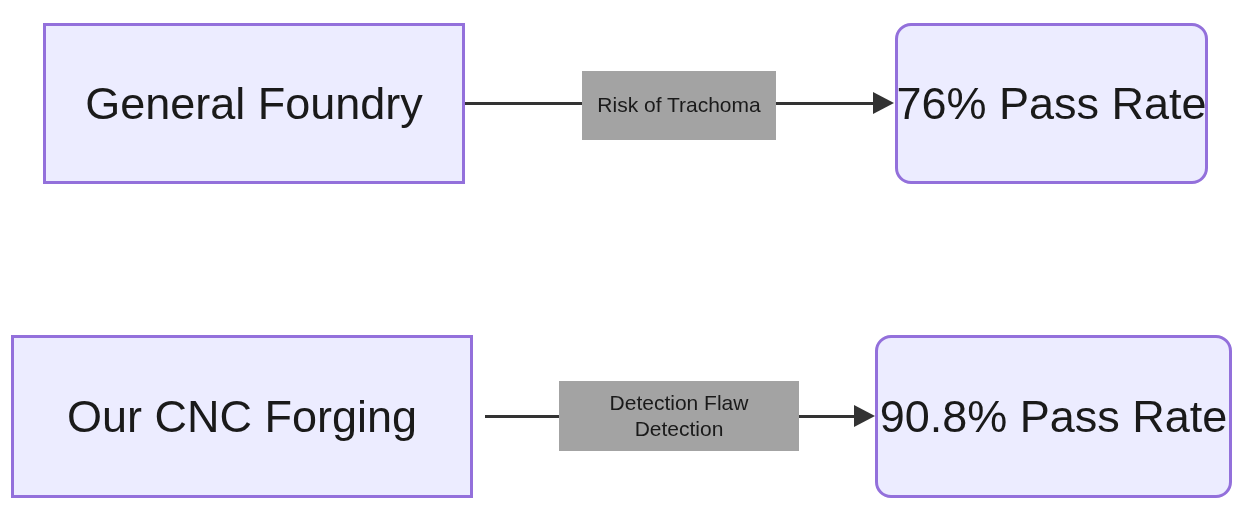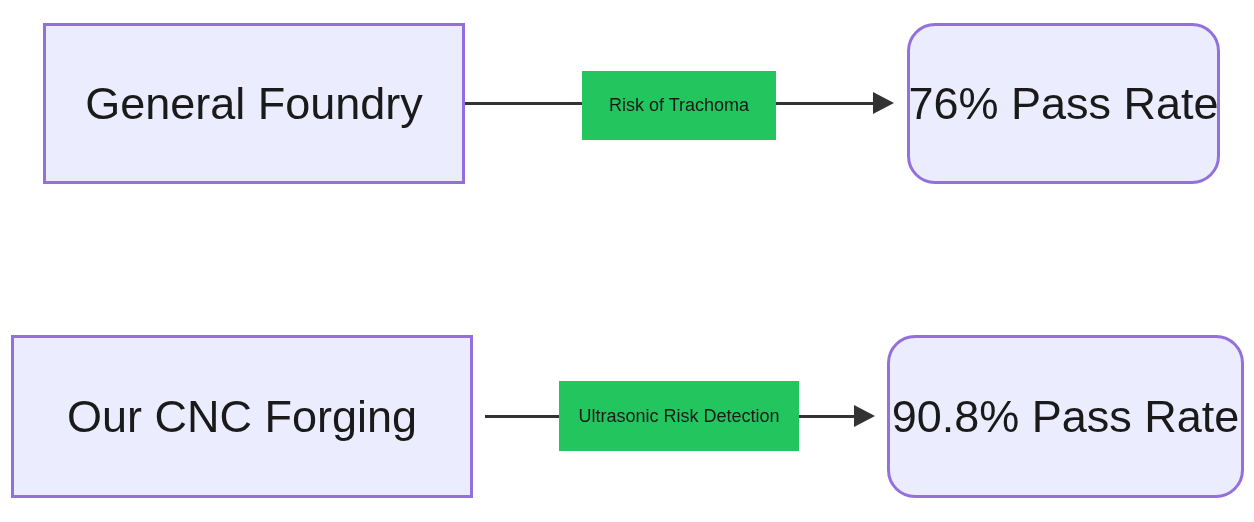--- a/index.html
+++ b/index.html
@@ -17,39 +17,39 @@
     border:3px solid #9370DB;
     color:#1a1a1a;
     font-size:45px;
     display:flex;
     align-items:center;
     justify-content:center;
     text-align:left;
     line-height:1.15;
     white-space:nowrap;
   }
-  .node.rounded{border-radius:28px;margin-left:12px;}
+  .node.rounded{border-radius:16px;}
   .edge-line{
     position:absolute;
     height:3px;
     background:#333333;
   }
   .edge-arrow{
     position:absolute;
     width:0;height:0;
     border-top:11px solid transparent;
     border-bottom:11px solid transparent;
     border-left:21px solid #333333;
   }
   .edge-label{
     position:absolute;
     box-sizing:border-box;
-    background:#22c55e;
+    background:#a3a3a3;
     color:#1a1a1a;
-    font-size:18px;
+    font-size:21px;
     line-height:1.25;
     display:flex;
     align-items:center;
     justify-content:center;
     text-align:center;
     padding:0 8px;
     z-index:2;
   }
   
   .n-general{left:43px;top:23px;width:422px;height:161px;}
@@ -78,17 +78,17 @@
   <div class="edge-label l-label1">Risk of Trachoma</div>
 
   <div class="node rounded n-pass76">76% Pass Rate</div>
 
   <div class="node n-cnc">Our CNC Forging</div>
 
   <div class="edge-line l-line2"></div>
 
   <div class="edge-arrow a-arrow2"></div>
 
-  <div class="edge-label l-label2">Ultrasonic Risk Detection</div>
+  <div class="edge-label l-label2">Detection Flaw Detection</div>
 
   <div class="node rounded n-pass992">90.8% Pass Rate</div>
 
 </div>
 
 </body></html>

